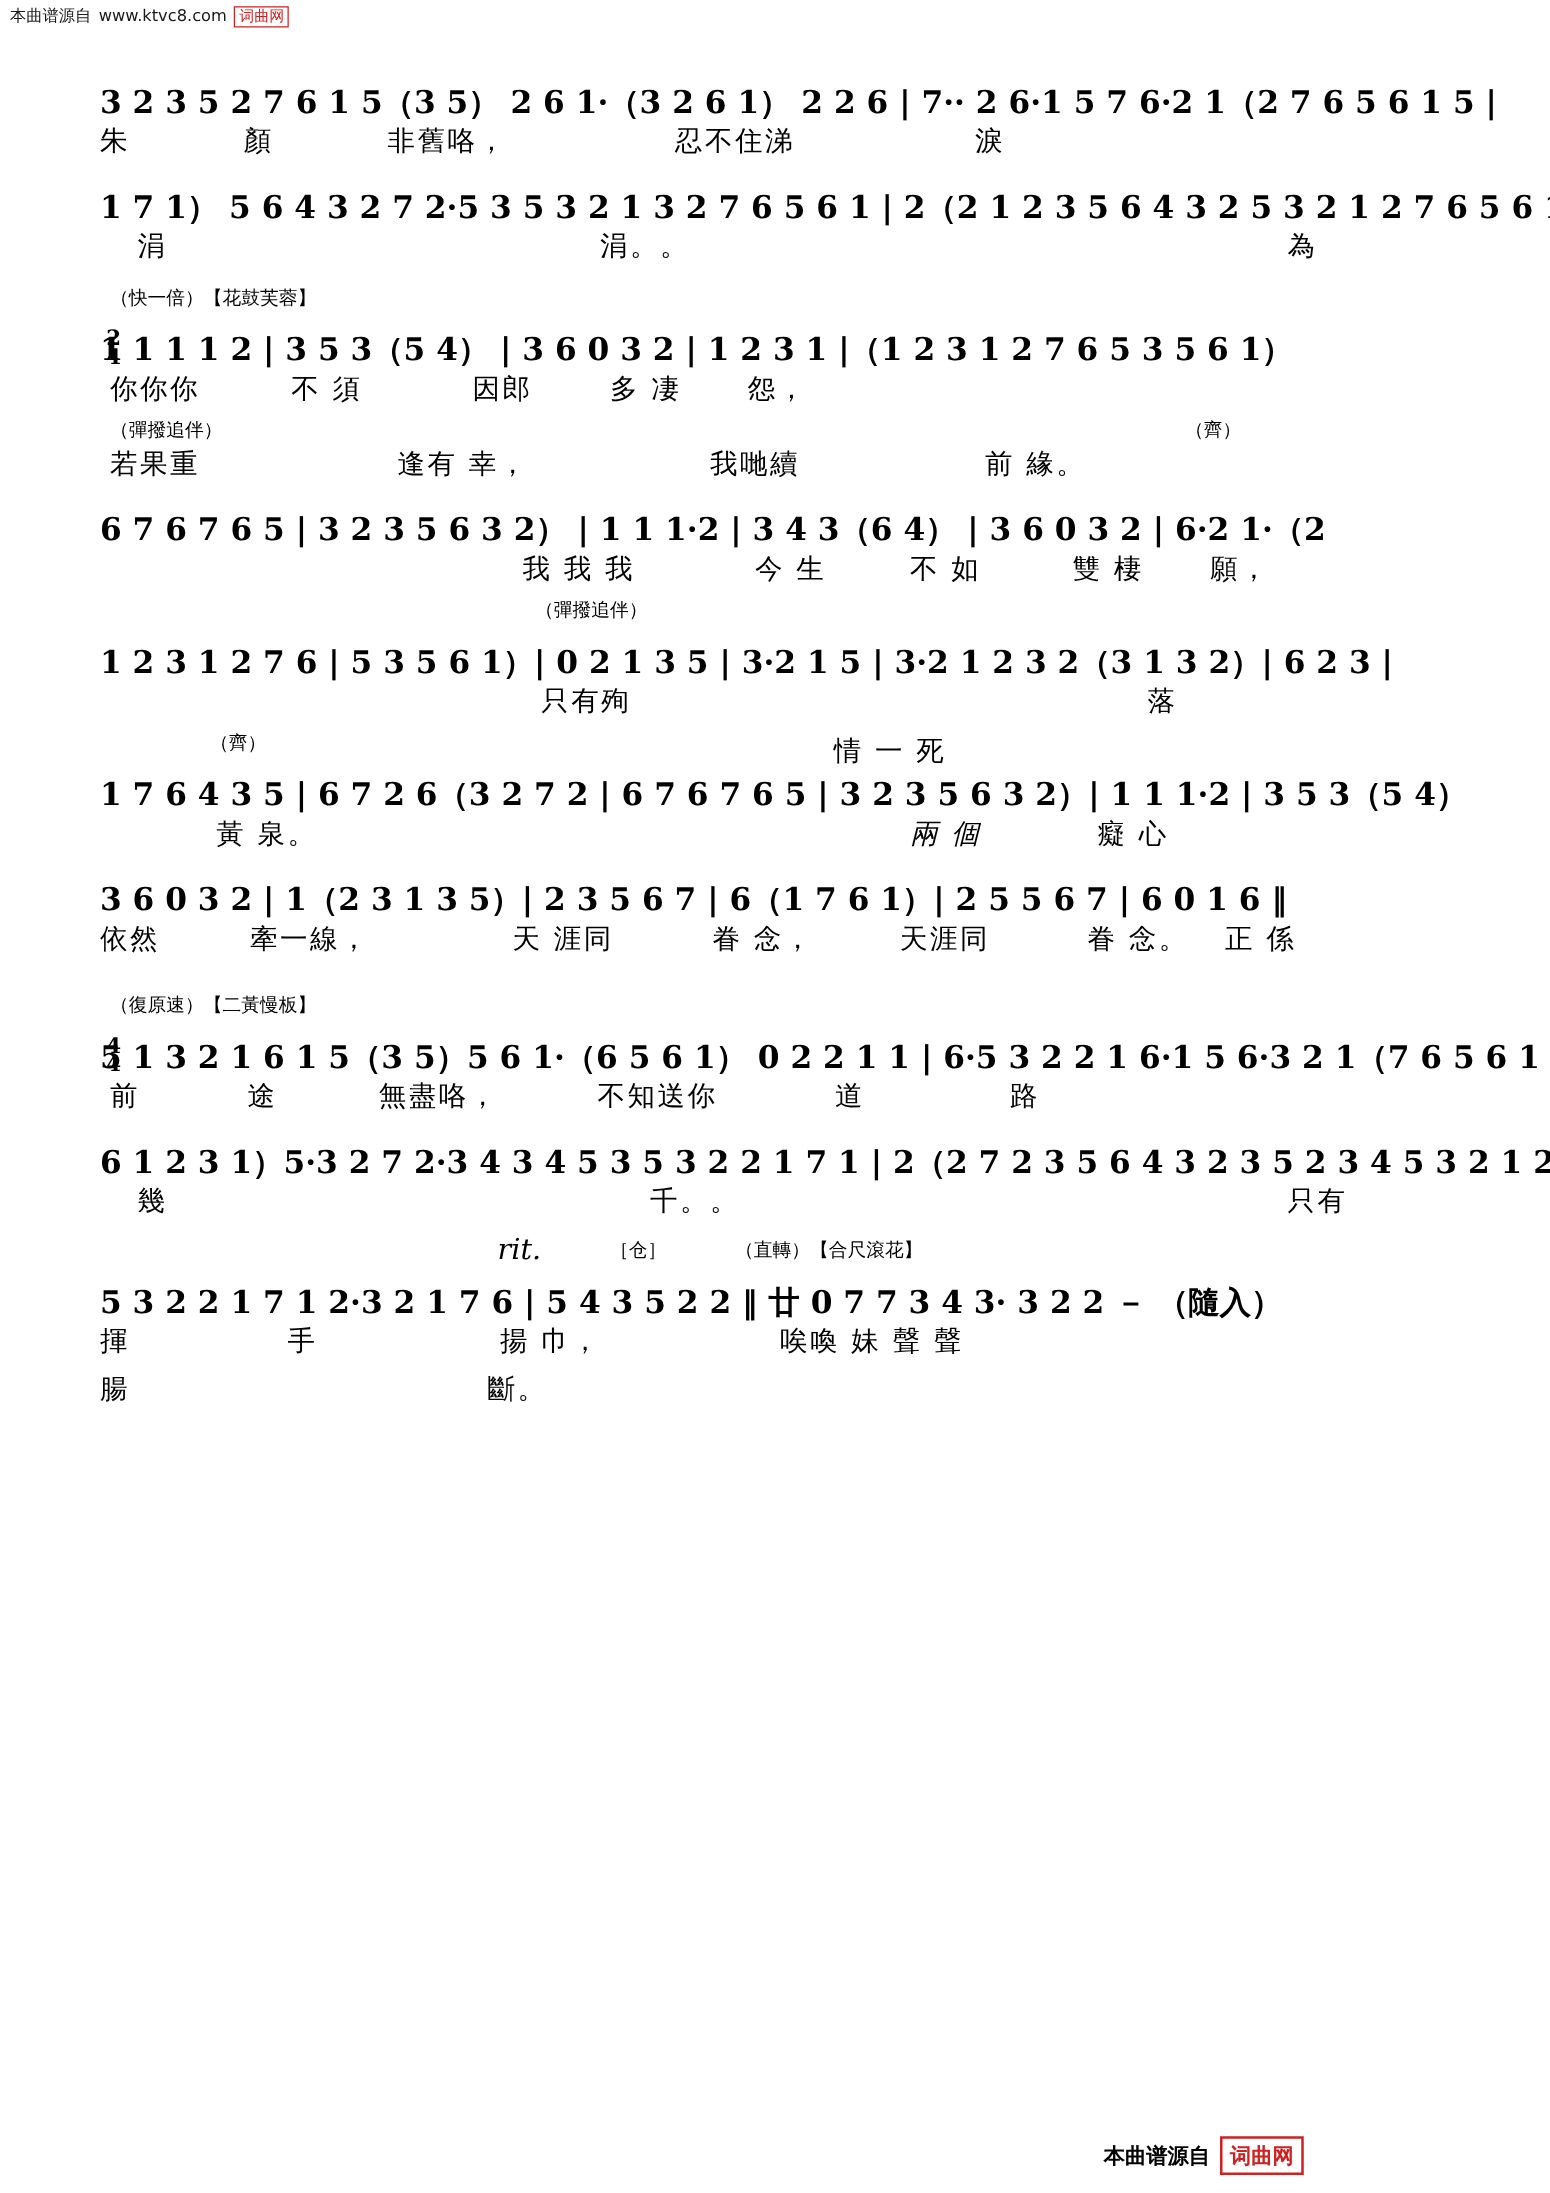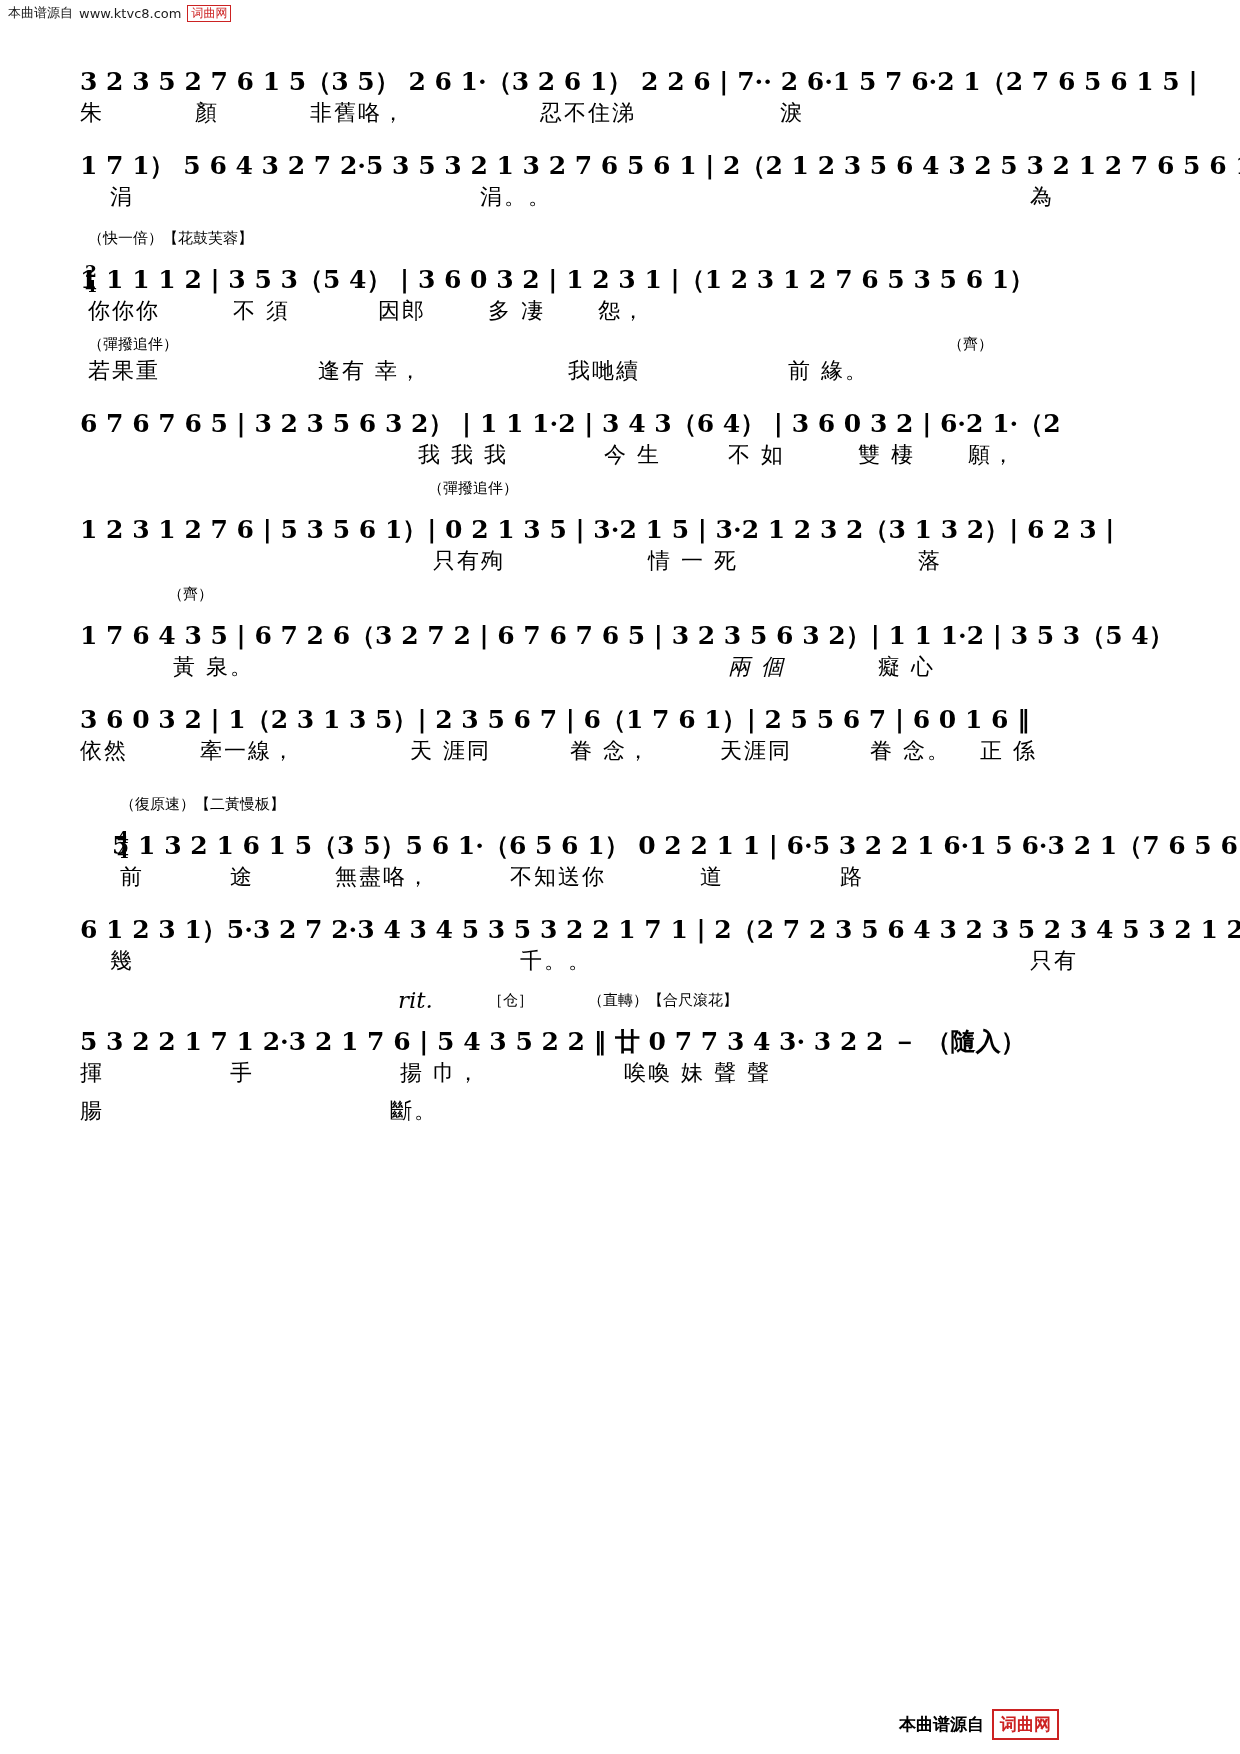--- a/index.html
+++ b/index.html
@@ -12,21 +12,20 @@
     height: 1754px;
     position: relative;
     font-family: "DejaVu Sans", "Liberation Sans", sans-serif;
     color: #000000;
     overflow: hidden;
   }
   .page {
     position: relative;
     width: 1059px;
     height: 1754px;
-    padding-left: 16px;
   }
 
   
   .watermark-top {
     position: absolute;
     top: 4px;
     left: 8px;
     display: flex;
     align-items: center;
     gap: 6px;
@@ -224,21 +223,21 @@
       </div>
     </div>
 
     <div class="system">
       <div class="label-row">
         <span class="lbl" style="left:428px;">（彈撥追伴）</span>
       </div>
       <div class="notes-row">1 2 3  1 2 7 6 | 5 3 5 6  1）| 0 2 1  3 5 | 3·2 1   5 | 3·2 1 2 3 2（3 1 3  2）| 6 2 3 |</div>
       <div class="lyr-row">
         <span style="position:absolute;left:433px;">只有殉</span>
-        <span style="position:absolute;left:648px;">情 一 死</span>
+        <span style="position:absolute;left:667px;margin-top:40px;">情 一 死</span>
         <span style="position:absolute;left:918px;">落</span>
       </div>
     </div>
 
     <div class="system">
       <div class="label-row">
         <span class="lbl" style="left:168px;">（齊）</span>
       </div>
       <div class="notes-row">1 7 6 4   3 5 | 6 7 2 6（3 2 7 2 | 6 7  6 7 6 5 | 3 2 3 5  6 3 2）| 1 1   1·2 | 3 5 3（5 4）</div>
       <div class="lyr-row">
@@ -254,21 +253,21 @@
         <span style="position:absolute;left:80px;">依然</span>
         <span style="position:absolute;left:200px;">牽一線，</span>
         <span style="position:absolute;left:410px;">天 涯同</span>
         <span style="position:absolute;left:570px;">眷 念，</span>
         <span style="position:absolute;left:720px;">天涯同</span>
         <span style="position:absolute;left:870px;">眷 念。</span>
         <span style="position:absolute;left:980px;">正 係</span>
       </div>
     </div>
 
-    <div class="system" style="margin-top:26px;margin-left:32px;">
+    <div class="system" style="margin-top:26px;">
       <div class="label-row">
         <span class="lbl" style="left:88px;">（復原速）【二黃慢板】</span>
       </div>
       <div class="notes-row">
         <span class="meter">
           <i>4</i>
           <i class="den">4</i>
         </span>
         <span>5 1 3 2 1 6 1  5（3 5）5 6 1·（6  5 6 1） 0 2 2 1 1 | 6·5 3 2 2 1  6·1 5  6·3 2 1（7  6 5 6 1 5 |</span>
       </div>

